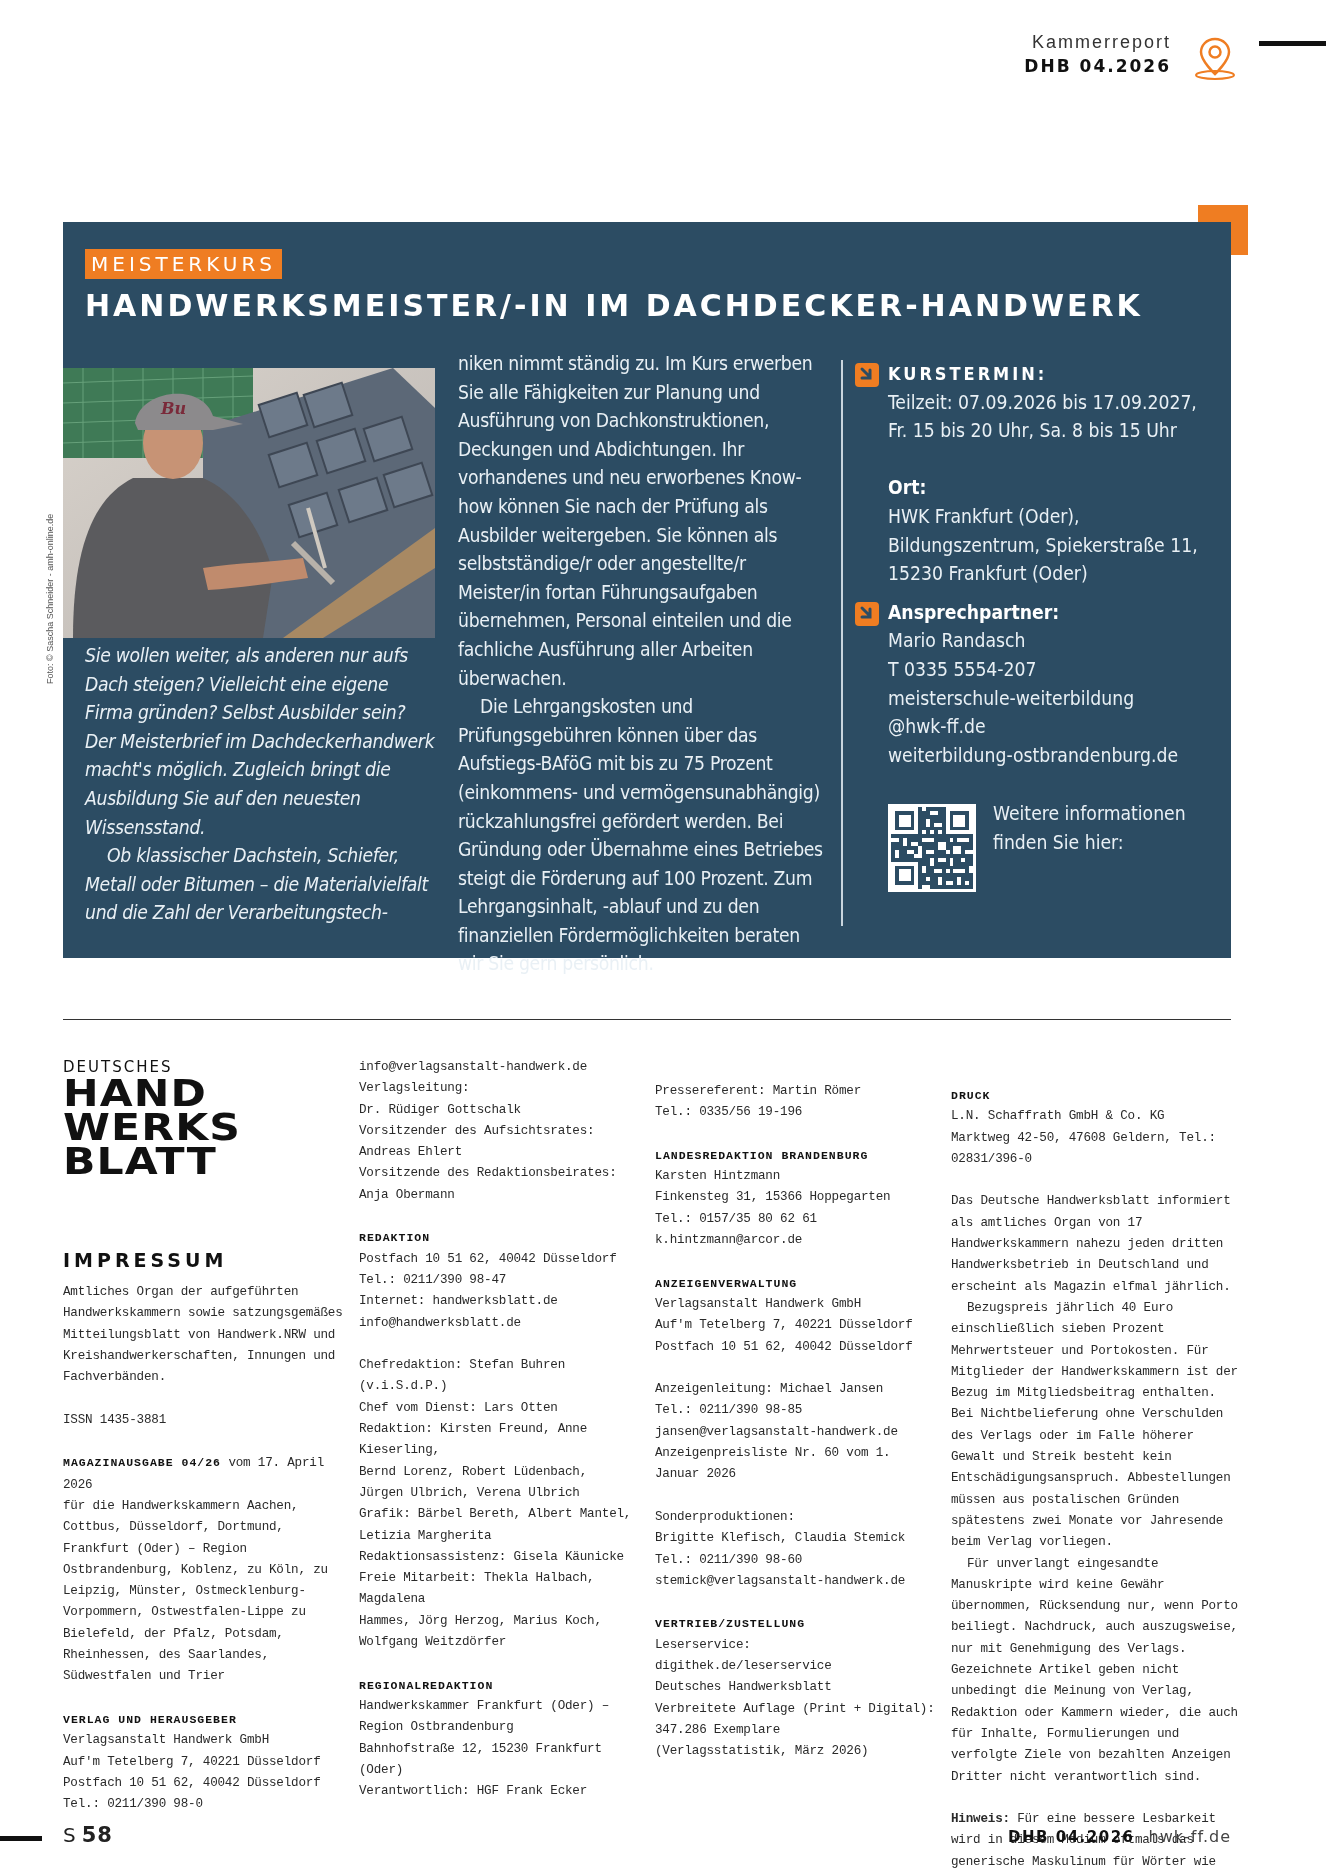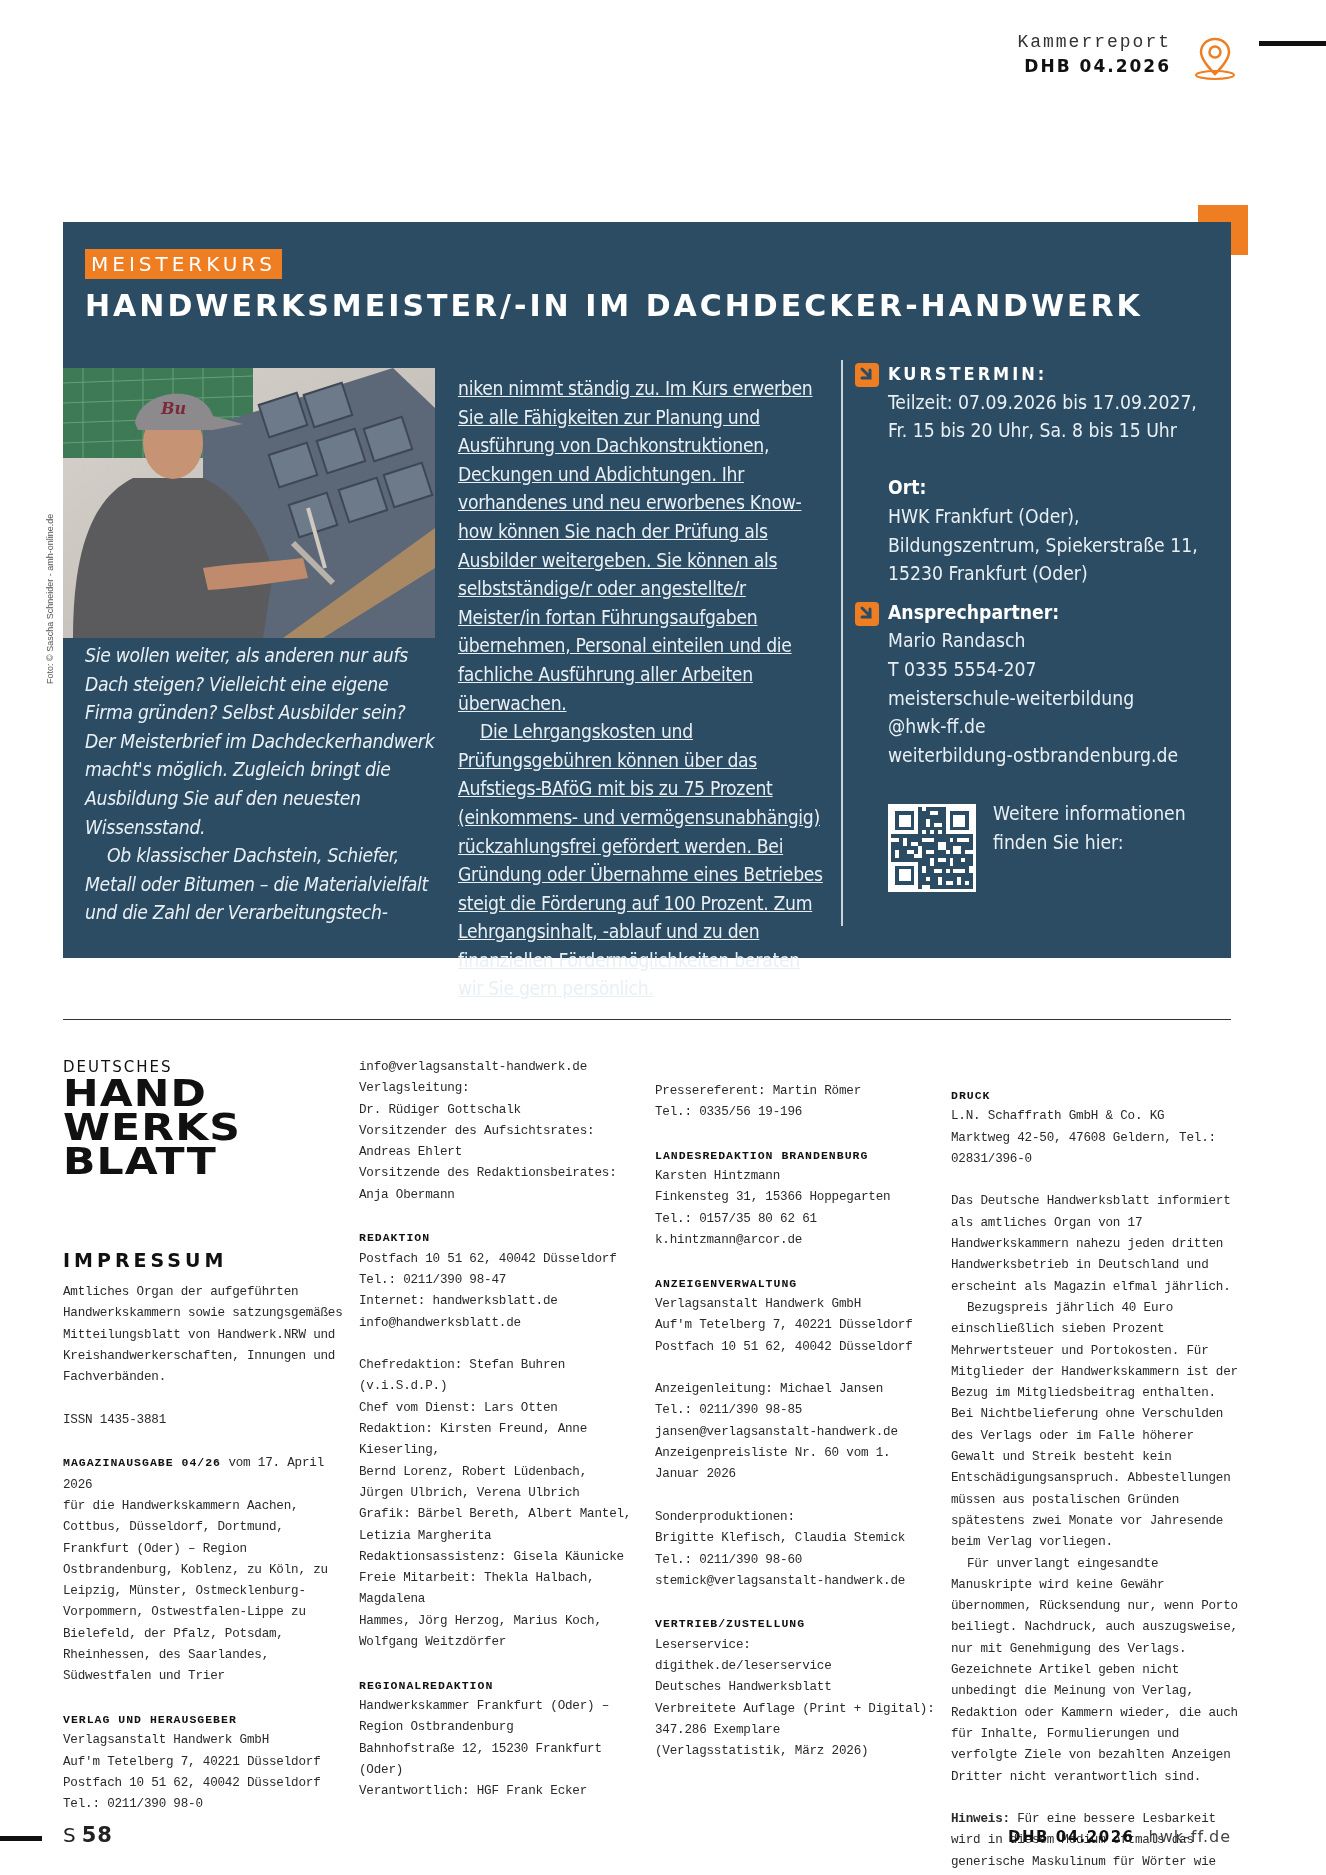--- a/index.html
+++ b/index.html
@@ -1,39 +1,39 @@
 <!DOCTYPE html>
 <html><head>
 <meta charset="utf-8">
 <style>
   * { box-sizing: border-box; margin: 0; padding: 0; }
   html, body { width: 1326px; height: 1875px; background: #ffffff; overflow: hidden; }
   body { position: relative; font-family: "Liberation Sans", "DejaVu Sans", sans-serif; color: #1a1a1a; }
 
   
   .hdr { position: absolute; top: 30px; right: 155px; text-align: right; }
-  .hdr-section { font-family: Liberation Mono, monospace; font-size: 18px; letter-spacing: 2px; color: #333; line-height: 24px; }
+  .hdr-section { font-family: Liberation Sans, sans-serif; font-size: 18px; letter-spacing: 2px; color: #333; line-height: 24px; }
   .hdr-issue { font-family: "DejaVu Sans", sans-serif; font-weight: bold; font-size: 17px; letter-spacing: 2px; color: #111; line-height: 24px; }
   .hdr-pin { position: absolute; top: 36px; left: 1194px; width: 42px; height: 46px; }
   .hdr-rule { position: absolute; top: 41px; left: 1259px; width: 67px; height: 5px; background: #111; }
 
   
   .orange-corner { position: absolute; top: 205px; left: 1198px; width: 50px; height: 50px; background: #ef7d22; }
   .course { position: absolute; top: 222px; left: 63px; width: 1168px; height: 736px; background: #2c4c63; color: #eef3f7; }
   .kicker { position: absolute; top: 27px; left: 22px; background: #ef7d22; color: #fff; font-family: "DejaVu Sans", sans-serif; font-size: 20px; letter-spacing: 4px; padding: 2px 6px; line-height: 26px; }
   .course-title { position: absolute; top: 66px; left: 22px; font-family: "DejaVu Sans", sans-serif; font-weight: bold; font-size: 30px; letter-spacing: 3px; color: #fff; white-space: nowrap; }
 
   .photo { position: absolute; top: 146px; left: 0px; width: 372px; height: 270px; overflow: hidden; }
   .photo-credit { position: absolute; top: 480px; left: 48px; transform: rotate(-90deg); transform-origin: left top; font-size: 9px; color: #444; white-space: nowrap; }
 
   .col { position: absolute; font-family: "DejaVu Sans Condensed", "DejaVu Sans", sans-serif; font-size: 19.2px; line-height: 28.6px; color: #e9f0f5; letter-spacing: -0.3px; }
   .col p { margin: 0; }
   .col .ind { text-indent: 22px; }
   .col1 { top: 420px; left: 22px; width: 350px; font-style: italic; }
-  .col2 { top: 153px; left: 395px; width: 368px; text-decoration: underline; }
+  .col2 { top: 128px; left: 395px; width: 368px; }
 
   .vrule { position: absolute; top: 138px; left: 778px; width: 2px; height: 566px; background: #c9d5de; }
 
   .info { position: absolute; top: 138px; left: 790px; width: 370px; font-family: "DejaVu Sans Condensed", "DejaVu Sans", sans-serif; font-size: 19.2px; line-height: 28.6px; color: #e9f0f5; }
   .info-block { position: relative; padding-left: 35px; }
   .info-arrow { position: absolute; left: 2px; top: 3px; width: 24px; height: 24px; background: #ef7d22; border-radius: 4px; }
   .info-head { font-weight: bold; color: #fff; }
   .info-head.spaced { letter-spacing: 3px; font-size: 18px; }
   .gap { height: 28.6px; }
   .qr-row { position: relative; margin-top: 34px; height: 96px; }

